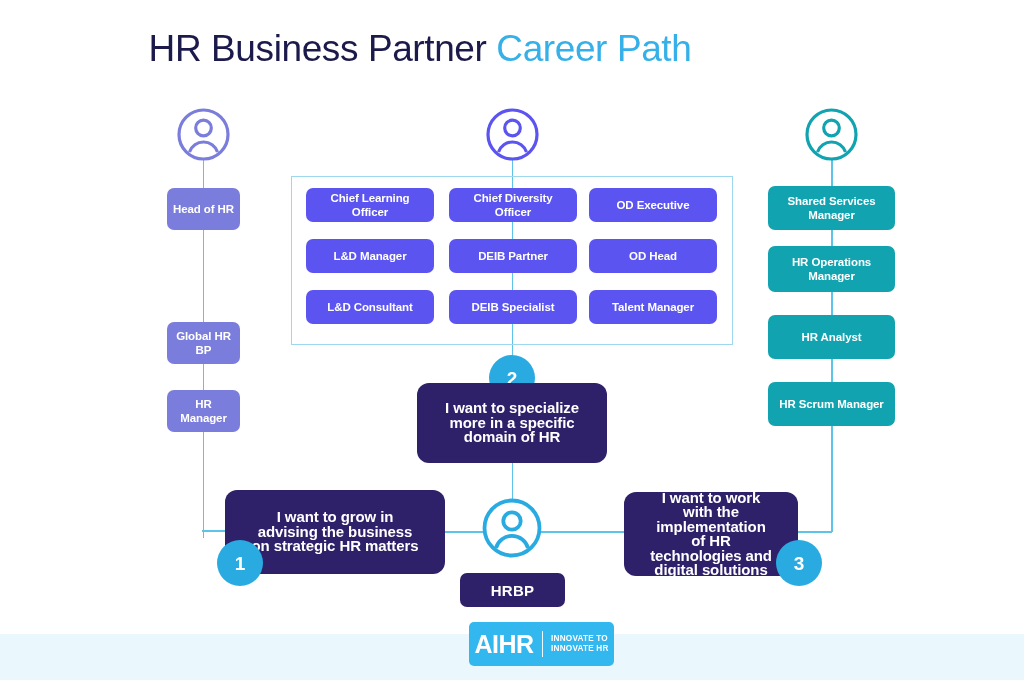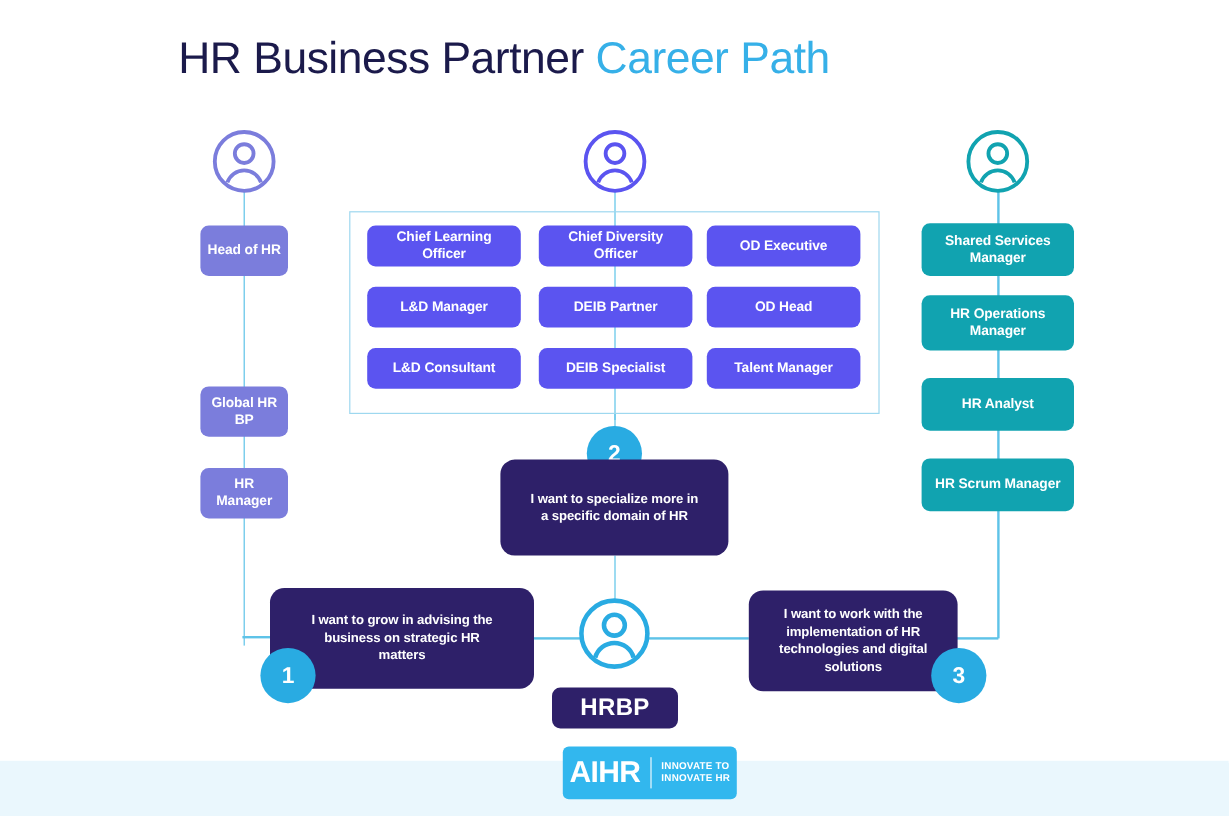--- a/index.html
+++ b/index.html
@@ -77,21 +77,21 @@
     background: transparent;
   }
 
   
   .callout {
     position: absolute;
     background: #2e2069;
     border-radius: 12px;
     color: #ffffff;
     font-weight: bold;
-    font-size: 11px;
+    font-size: 15px;
     line-height: 14.5px;
     display: flex;
     align-items: center;
     justify-content: center;
     text-align: center;
     box-sizing: border-box;
     padding: 6px 25px;
     letter-spacing: -0.1px;
   }
   .num-circle {
@@ -110,21 +110,21 @@
   .num-front  { z-index: 3; }
   .callout-z  { z-index: 2; }
 
   
   .hrbp-box {
     position: absolute;
     background: #2e2069;
     border-radius: 7px;
     color: #ffffff;
     font-weight: bold;
-    font-size: 20px;
+    font-size: 15px;
     display: flex;
     align-items: center;
     justify-content: center;
     letter-spacing: 0.3px;
   }
 
   
   .footer-band {
     position: absolute;
     left: 0;

